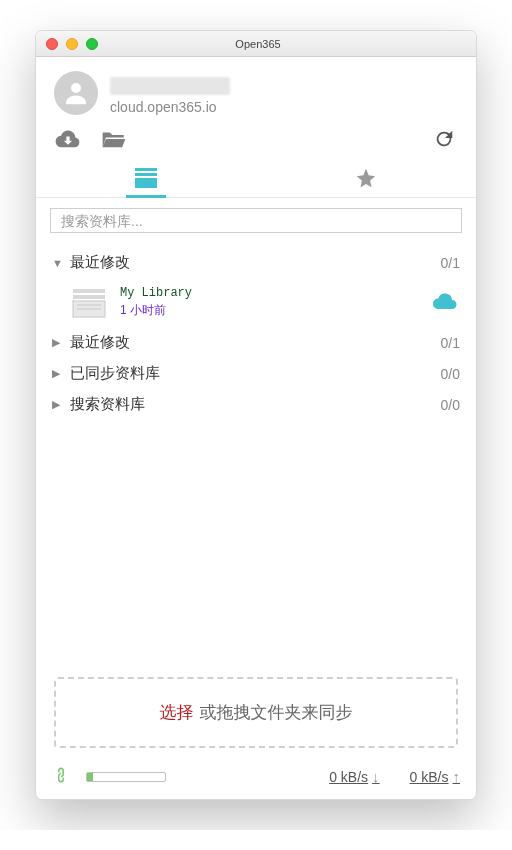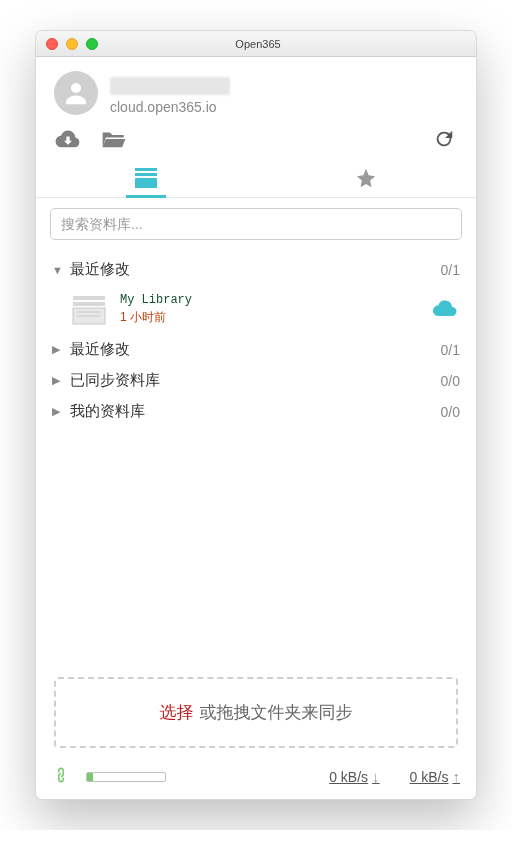--- a/index.html
+++ b/index.html
@@ -66,39 +66,39 @@
     display:flex; border-bottom:1px solid #e6e6e6; margin:4px 0 0;
   }
   .tab { flex:1; display:flex; justify-content:center; padding:6px 0 8px; cursor:pointer; position:relative;}
   .tab svg { width:26px; height:22px;}
   .tab.active::after {
     content:""; position:absolute; bottom:-1px; left:50%; transform:translateX(-50%);
     width:40px; height:3px; background:#3fc1d0;
   }
   .search-wrap { padding:10px 14px;}
   .search {
-    width:100%; height:32px; border:1px solid #cfcfcf; border-radius:5px;
+    width:100%; height:25px; border:1px solid #cfcfcf; border-radius:0;
     padding:0 10px; font-size:14px; color:#555;
   }
   .search::placeholder { color:#9a9a9a;}
   .list { flex:1; padding:4px 14px 0; overflow:auto;}
   .section {
     display:flex; align-items:center; padding:6px 2px; font-size:15px; color:#333; cursor:pointer;
   }
   .section .tri { width:14px; display:inline-block; color:#888; font-size:11px; margin-right:4px;}
   .section .count { margin-left:auto; color:#888; font-size:14px;}
   .lib-row {
     display:flex; align-items:center; gap:12px; padding:8px 4px 8px 20px;
   }
   .lib-thumb {
     width:38px; height:32px; display:flex; align-items:center; justify-content:center;
   }
   .lib-thumb svg { width:38px; height:32px;}
   .lib-info .lib-title { font-size:12px; color:#14532d;font-family:Liberation Mono, monospace;}
-  .lib-info .lib-time { font-size:12px; color:#c2410c; margin-top:2px;}
+  .lib-info .lib-time { font-size:12px; color:#6d28d9; margin-top:2px;}
   .lib-row .cloud { margin-left:auto;}
   .lib-row .cloud svg { width:26px; height:18px; fill:#3fc1d0;}
   .dropzone {
     margin:0 18px 10px; padding:22px 8px; border:2px dashed #cfcfcf; border-radius:4px;
     text-align:center; font-size:17px; color:#666;
   }
   .dropzone .choose { color:#b91c1c; margin-right:6px; cursor:pointer;}
   .statusbar {
     display:flex; align-items:center; gap:16px; padding:8px 16px 12px; font-size:14px; color:#555;
   }
@@ -212,21 +212,21 @@
     </div>
 
     <div class="section">
       <span class="tri">▶</span>
       <span>已同步资料库</span>
       <span class="count">0/0</span>
     </div>
 
     <div class="section">
       <span class="tri">▶</span>
-      <span>我的资料库</span>
+      <span>搜索资料库</span>
       <span class="count">0/0</span>
     </div>
 
   </div>
 
   <div class="dropzone">
     <span class="choose">选择</span><span>或拖拽文件夹来同步</span>
   </div>
 
   <div class="statusbar">

